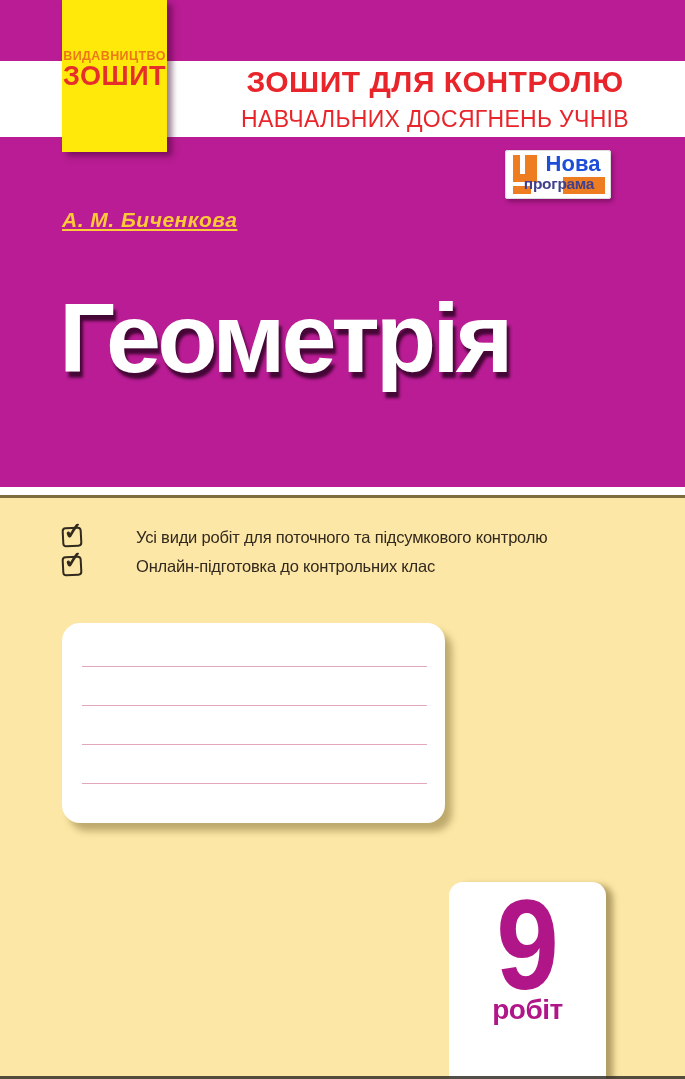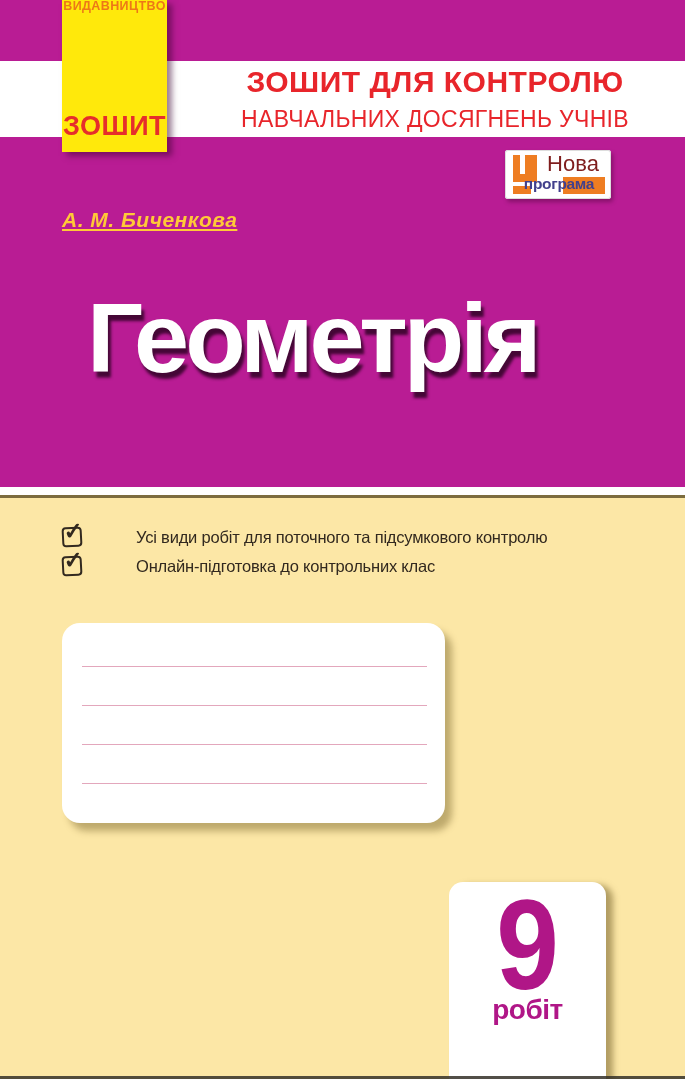--- a/index.html
+++ b/index.html
@@ -28,21 +28,21 @@
     display: flex; flex-direction: column; align-items: center; justify-content: center;
     color: #E8252B; text-align: center; gap: 8px;
   }
   .header-line1 { font-size: 30px; font-weight: bold; letter-spacing: 0.5px; line-height: 1.1; }
   .header-line2 { font-size: 23px; font-weight: normal; letter-spacing: 0.3px; line-height: 1.2; }
 
   .bookmark {
     position: absolute; left: 62px; top: 0; width: 105px; height: 152px;
     background: #FFE90B;
     box-shadow: 5px 4px 6px rgba(55,0,45,0.5);
-    display: flex; flex-direction: column; align-items: center; justify-content: space-between;
+    display: flex; flex-direction: column; align-items: center; justify-content: center;
     padding-bottom: 12px; z-index: 3;
   }
   .publisher-small {
     font-size: 12.5px; font-weight: bold; letter-spacing: 0.4px;
     color: #ED7817; line-height: 1;
   }
   .publisher-name {
     font-size: 27px; font-weight: bold; letter-spacing: 0.5px;
     color: #E62E2B; line-height: 1.05;
   }
@@ -52,39 +52,39 @@
     background: #ffffff; border-radius: 3px;
     box-shadow: 2px 3px 4px rgba(60,0,45,0.4), 0 0 0 1px #ddd inset;
     z-index: 3; overflow: hidden;
   }
   .badge-orange-a { position: absolute; left: 8px; top: 5px; width: 24px; height: 27px; background: #EE7D22; }
   .badge-orange-slit { position: absolute; left: 15px; top: 5px; width: 5px; height: 19px; background: #ffffff; }
   .badge-orange-dot { position: absolute; left: 8px; top: 36px; width: 18px; height: 8px; background: #EE7D22; }
   .badge-orange-b { position: absolute; left: 58px; top: 27px; width: 42px; height: 17px; background: #EE7D22; }
   .badge-word1 {
     position: absolute; left: 34px; top: 2px; width: 68px;
-    font-size: 22px; font-weight: normal; color: #7f1d1d; text-align: center; line-height: 1.1;
+    font-size: 22px; font-weight: bold; color: #1d4ed8; text-align: center; line-height: 1.1;
   }
   .badge-word2 {
     position: absolute; left: 6px; top: 25px; width: 96px;
     font-size: 15.5px; font-weight: bold; color: #42408C; text-align: center; letter-spacing: -0.3px;
   }
 
   .author {
     position: absolute; left: 62px; top: 208px;
     font-size: 21px; font-weight: bold; font-style: italic;
     color: #FFC937; letter-spacing: 0.5px; z-index: 2; text-decoration: underline;
   }
 
   .book-title {
     position: absolute; left: 59px; top: 288px;
     font-size: 99px; font-weight: bold; letter-spacing: -4px;
     color: #ffffff; line-height: 1;
     text-shadow: 3px 6px 3px rgba(48,4,38,0.85);
-    z-index: 2; white-space: nowrap; margin-left: 28px;
+    z-index: 2; white-space: nowrap;
   }
 
   
   .white-gap  { position: absolute; left: 0; top: 487px; right: 0; height: 8px; background: #ffffff; z-index: 1; }
   .olive-line { position: absolute; left: 0; top: 495px; right: 0; height: 3px; background: #7C6C3E; z-index: 1; }
 
   
   .features { position: absolute; left: 62px; top: 527px; width: 560px; }
   .feature-item { display: flex; align-items: center; margin-bottom: 9px; }
   .check-icon {

